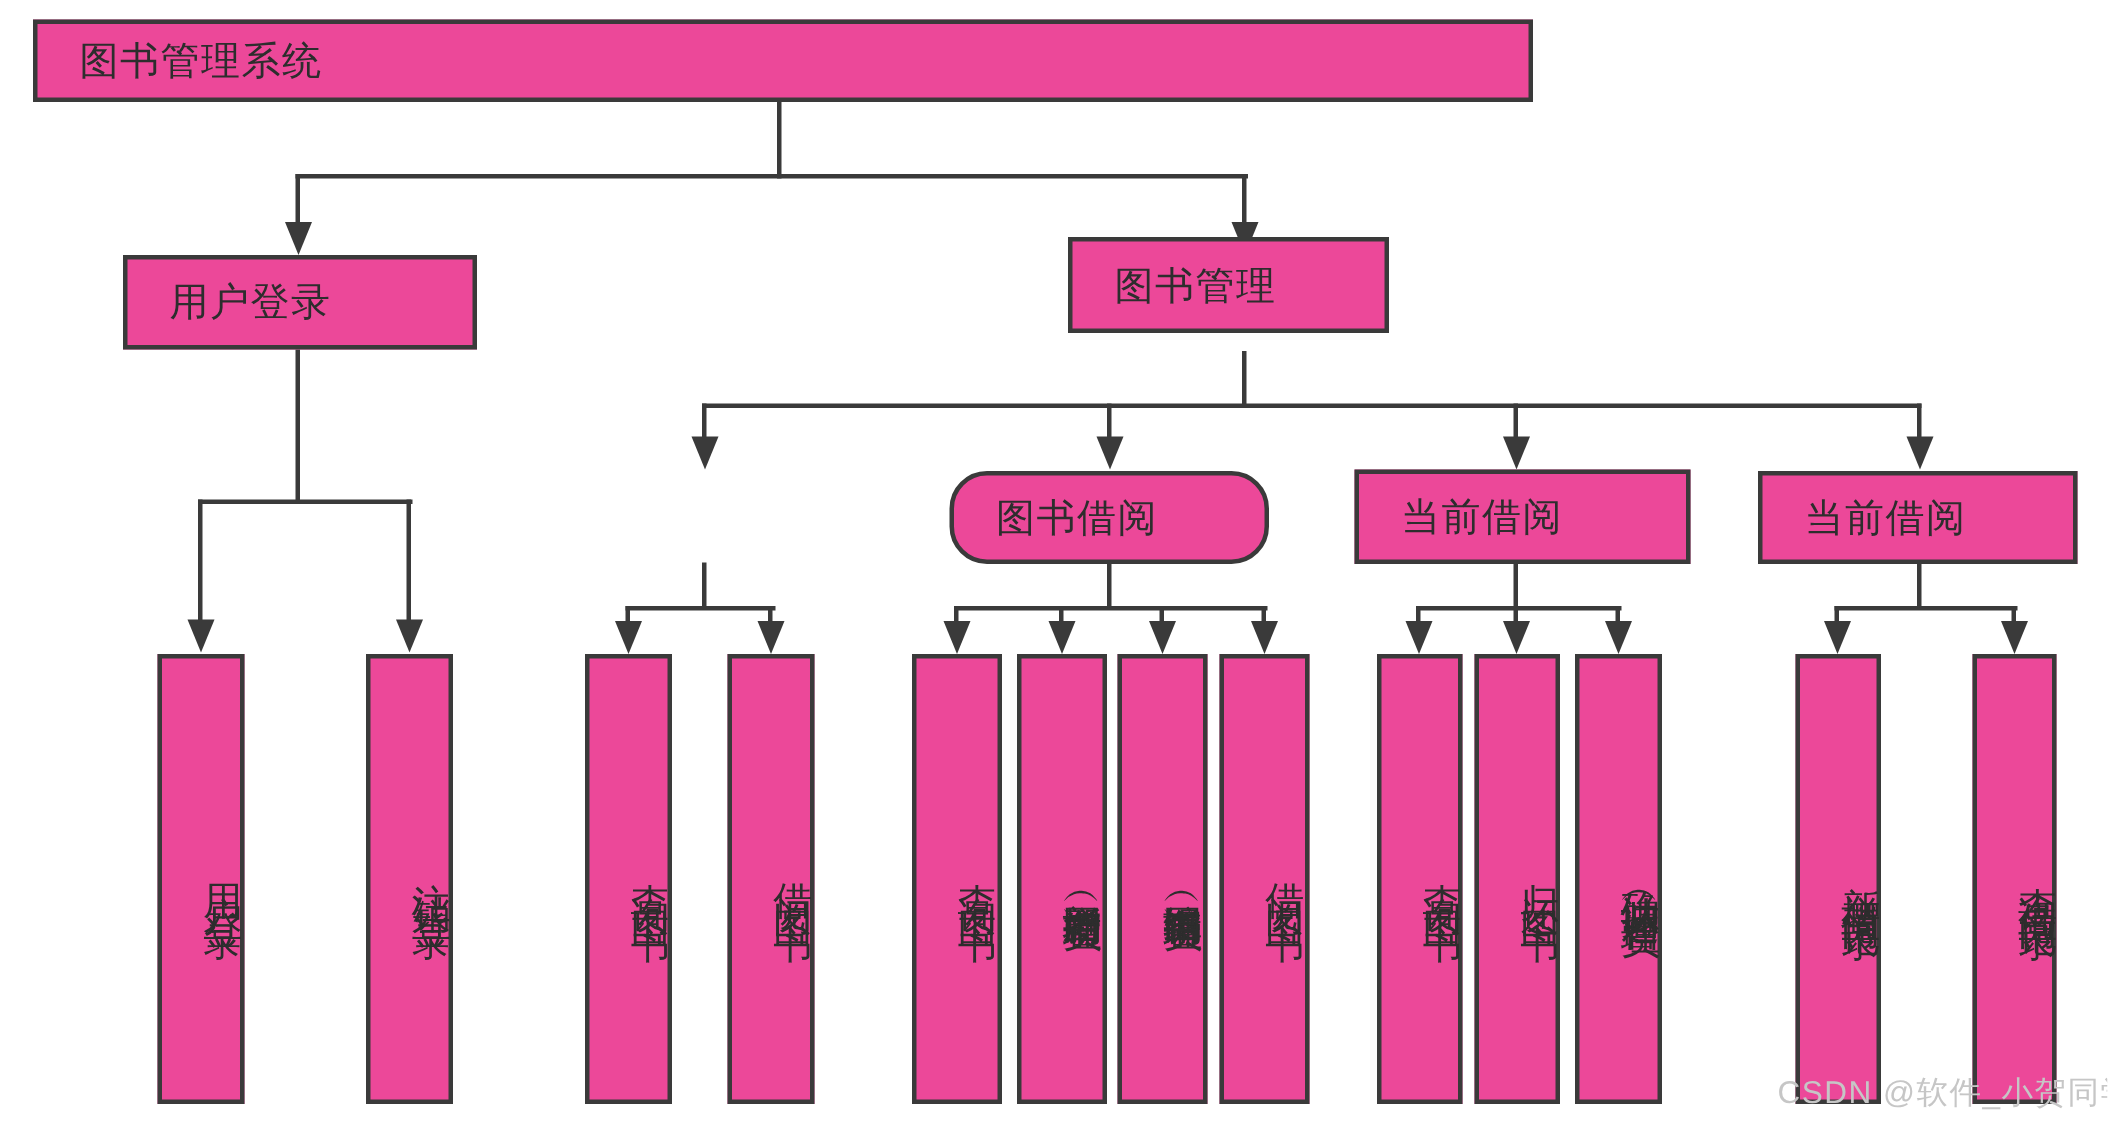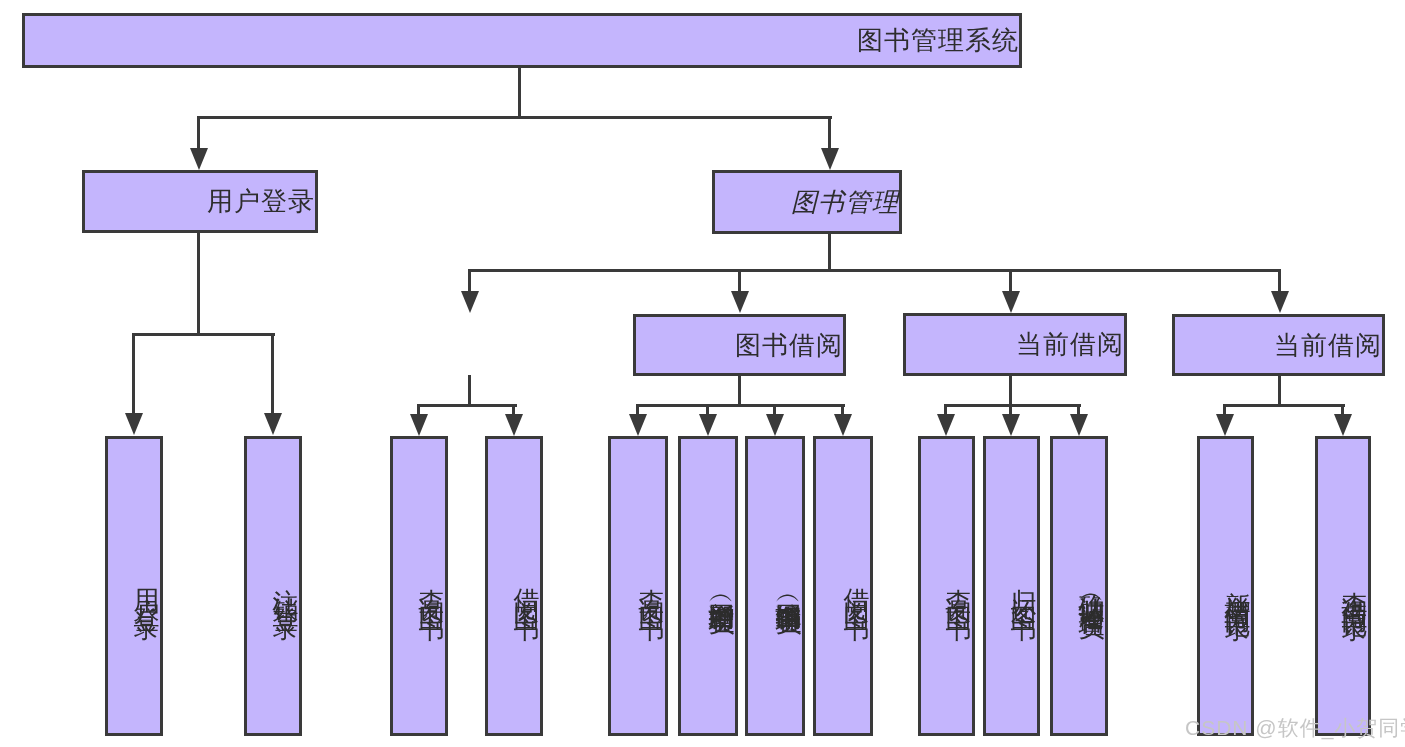--- a/index.html
+++ b/index.html
@@ -15,23 +15,24 @@
     background:var(--bg);
     font-family:"Liberation Sans","DejaVu Sans",sans-serif;
     color:var(--text);
     overflow:hidden;
   }
   
   .node{
     position:absolute;
     box-sizing:border-box;
     border:3px solid var(--line);
-    background:#c4b5fd;
-    display:flex;align-items:center;justify-content:flex-end;
+    background:#ec4899;
+    display:flex;align-items:center;justify-content:flex-start;
     z-index:2;
+    padding-left:28px;
   }
   .hlabel{font-size:26px;letter-spacing:1px;white-space:nowrap;}
   .vlabel{
     writing-mode:vertical-lr;
     font-size:26px;
     line-height:1;
     white-space:nowrap;
   }
   .vt4{letter-spacing:9px;}
   .vt6{letter-spacing:5px;}
@@ -68,21 +69,21 @@
   <div class="ln" style="left:518px;top:66px;width:3px;height:53px;"></div>
   <div class="ln" style="left:197px;top:116px;width:635px;height:3px;"></div>
   <div class="ln" style="left:197px;top:116px;width:3px;height:36px;"></div>
   <div class="ar" style="left:190px;top:148px;"></div>
   <div class="ln" style="left:828px;top:116px;width:3px;height:35px;"></div>
   <div class="ar" style="left:821px;top:148px;"></div>
 
   <div class="node" style="left:82px;top:170px;width:236px;height:63px;">
     <span class="hlabel">用户登录</span>
   </div>
-  <div class="node" style="left:712px;top:170px;width:190px;height:64px;font-style:italic;">
+  <div class="node" style="left:712px;top:158px;width:214px;height:64px;">
     <span class="hlabel">图书管理</span>
   </div>
 
   <div class="ln" style="left:197px;top:233px;width:3px;height:103px;"></div>
   <div class="ln" style="left:132px;top:333px;width:143px;height:3px;"></div>
   <div class="ln" style="left:132px;top:333px;width:3px;height:81px;"></div>
   <div class="ar" style="left:125px;top:413px;"></div>
   <div class="ln" style="left:271px;top:333px;width:3px;height:81px;"></div>
   <div class="ar" style="left:264px;top:413px;"></div>
 
@@ -90,21 +91,21 @@
   <div class="ln" style="left:468px;top:269px;width:813px;height:3px;"></div>
   <div class="ln" style="left:468px;top:269px;width:3px;height:24px;"></div>
   <div class="ar" style="left:461px;top:291px;"></div>
   <div class="ln" style="left:738px;top:269px;width:3px;height:24px;"></div>
   <div class="ar" style="left:731px;top:291px;"></div>
   <div class="ln" style="left:1009px;top:269px;width:3px;height:24px;"></div>
   <div class="ar" style="left:1002px;top:291px;"></div>
   <div class="ln" style="left:1278px;top:269px;width:3px;height:24px;"></div>
   <div class="ar" style="left:1271px;top:291px;"></div>
 
-  <div class="node" style="left:633px;top:314px;width:213px;height:62px;">
+  <div class="node" style="left:633px;top:314px;width:213px;height:62px;border-radius:25px;">
     <span class="hlabel">图书借阅</span>
   </div>
   <div class="node" style="left:903px;top:313px;width:224px;height:63px;">
     <span class="hlabel">当前借阅</span>
   </div>
   <div class="node" style="left:1172px;top:314px;width:213px;height:62px;">
     <span class="hlabel">当前借阅</span>
   </div>
 
   <div class="ln" style="left:468px;top:375px;width:3px;height:31px;"></div>

